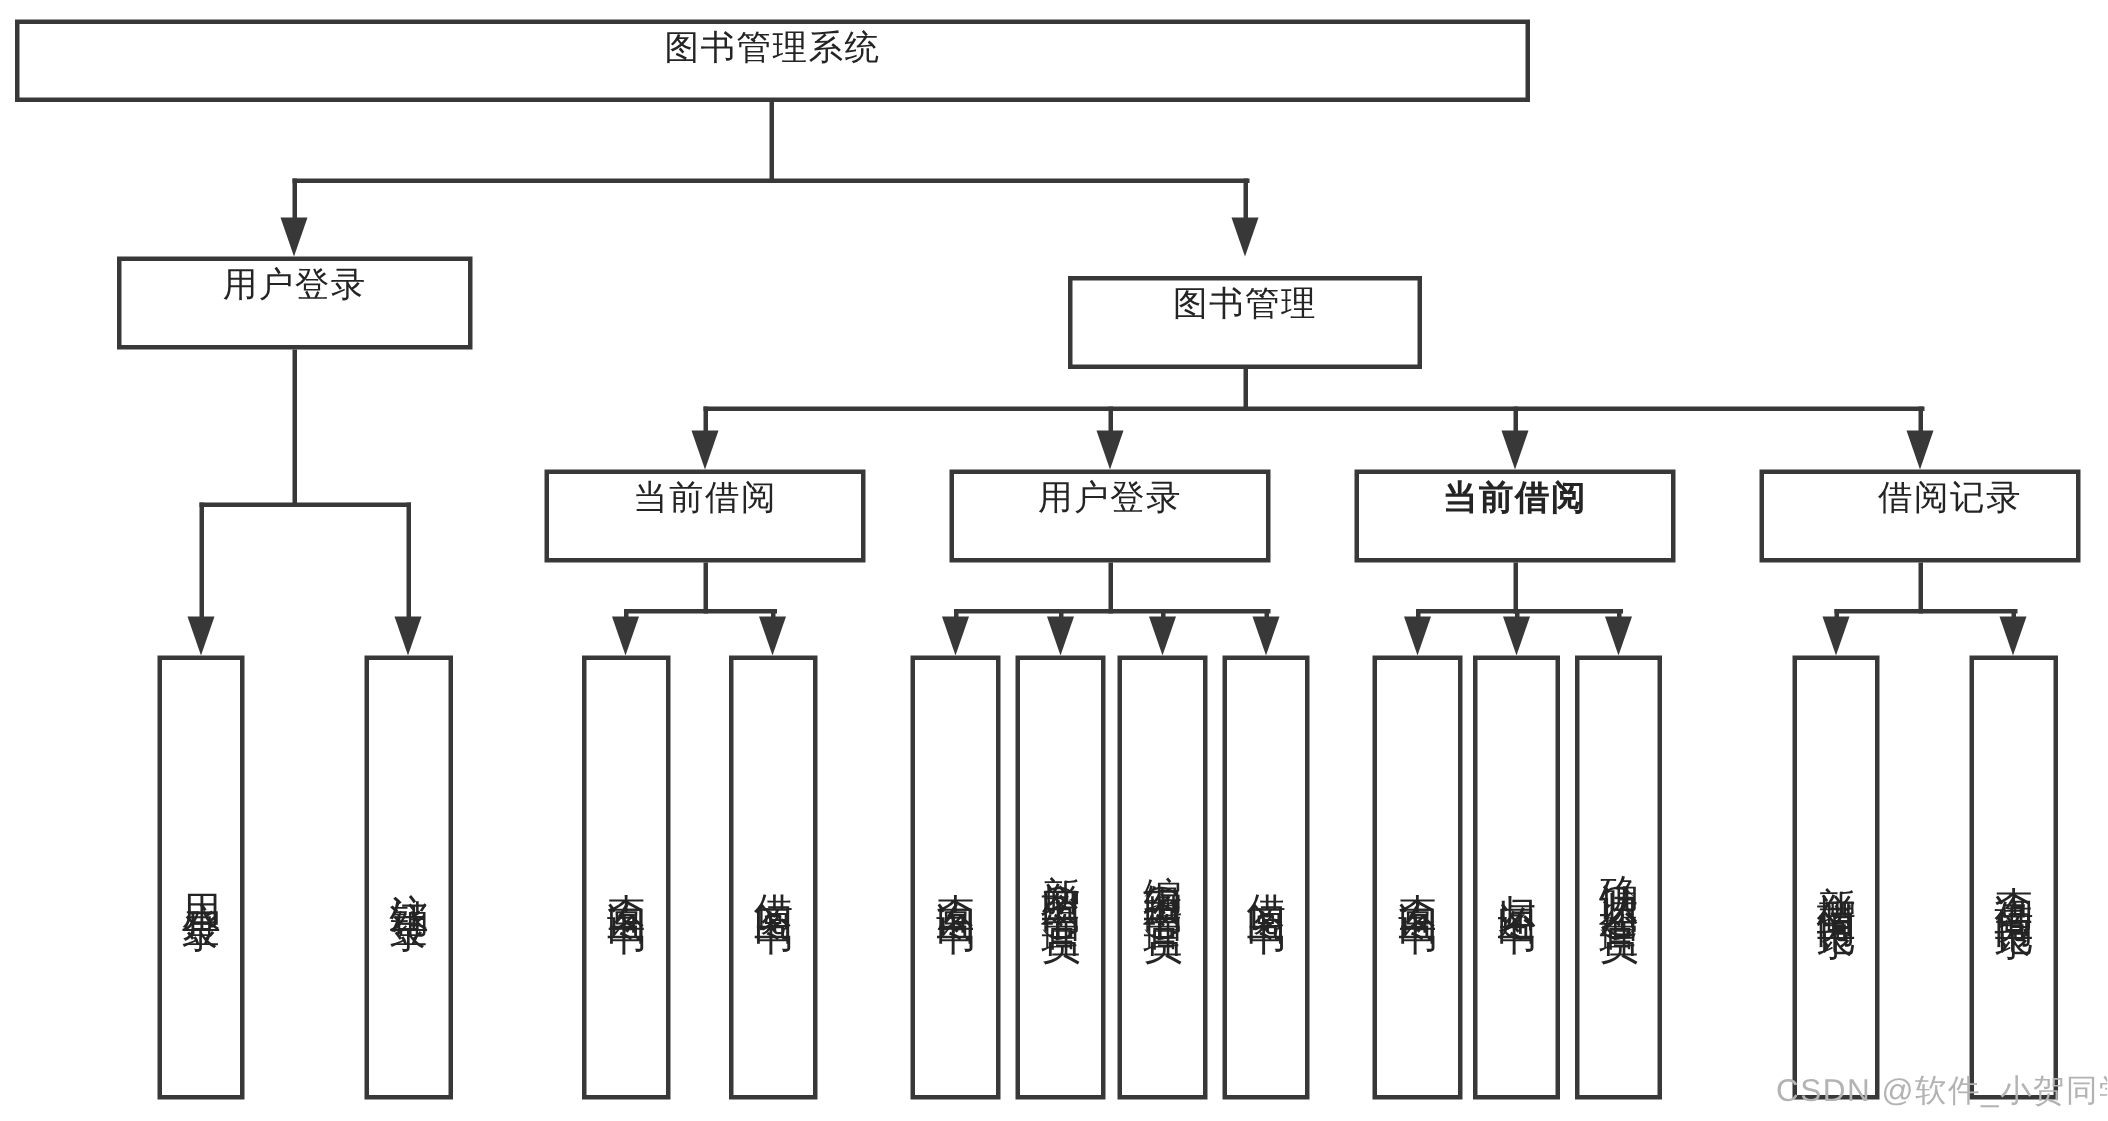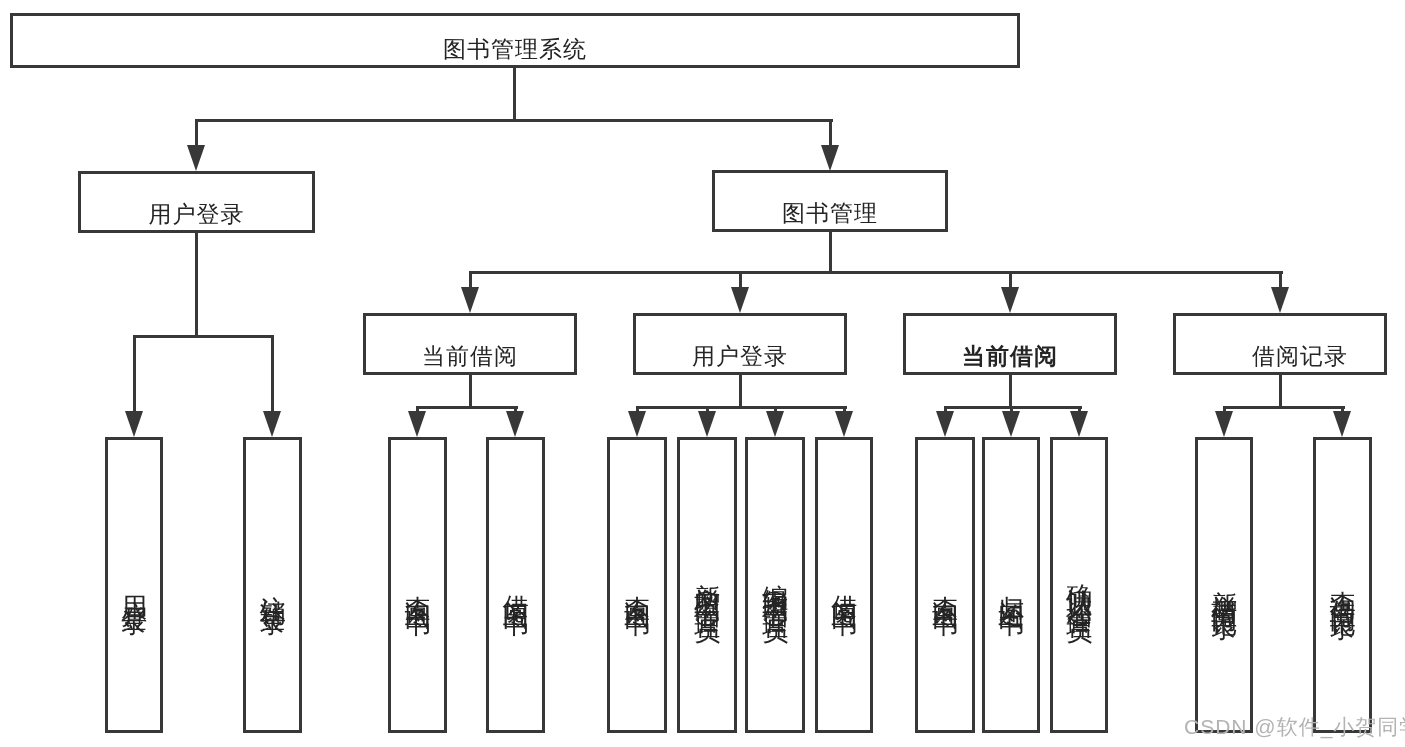--- a/index.html
+++ b/index.html
@@ -2,21 +2,21 @@
 <html><head>
 <meta charset="utf-8">
 <style>
   html,body{margin:0;padding:0;background:#ffffff;}
   .canvas{
     position:relative;width:1405px;height:747px;background:#ffffff;overflow:hidden;
     font-family:"Liberation Sans","DejaVu Sans",sans-serif;
   }
   .hbox{
     position:absolute;box-sizing:border-box;background:#ffffff;
-    border:3px solid #383838;display:flex;align-items:flex-end;justify-content:center;
+    border:3px solid #383838;display:flex;align-items:flex-start;justify-content:center;
     font-size:23px;color:#242424;letter-spacing:1px;z-index:2;
   }
   .vbox{
     position:absolute;box-sizing:border-box;background:#ffffff;
     border:3px solid #383838;display:flex;align-items:center;justify-content:center;
     z-index:2;
   }
   .vbox .vlabel{
     writing-mode:vertical-rl;text-orientation:mixed;
     font-size:26px;letter-spacing:5px;line-height:1.05;color:#242424;
@@ -38,21 +38,21 @@
 
 <div class="canvas">
 
   <div class="hbox" style="left:10px;top:13px;width:1010px;height:55px;">
     <span>图书管理系统</span>
   </div>
 
   <div class="hbox" style="left:78px;top:171px;width:237px;height:62px;">
     <span>用户登录</span>
   </div>
-  <div class="hbox" style="left:712px;top:170px;width:236px;height:62px;">
+  <div class="hbox" style="left:712px;top:184px;width:236px;height:62px;">
     <span>图书管理</span>
   </div>
 
   <div class="hbox" style="left:363px;top:313px;width:214px;height:62px;">
     <span>当前借阅</span>
   </div>
   <div class="hbox" style="left:633px;top:313px;width:214px;height:62px;">
     <span>用户登录</span>
   </div>
   <div class="hbox" style="left:903px;top:313px;width:214px;height:62px;font-weight:bold;">

